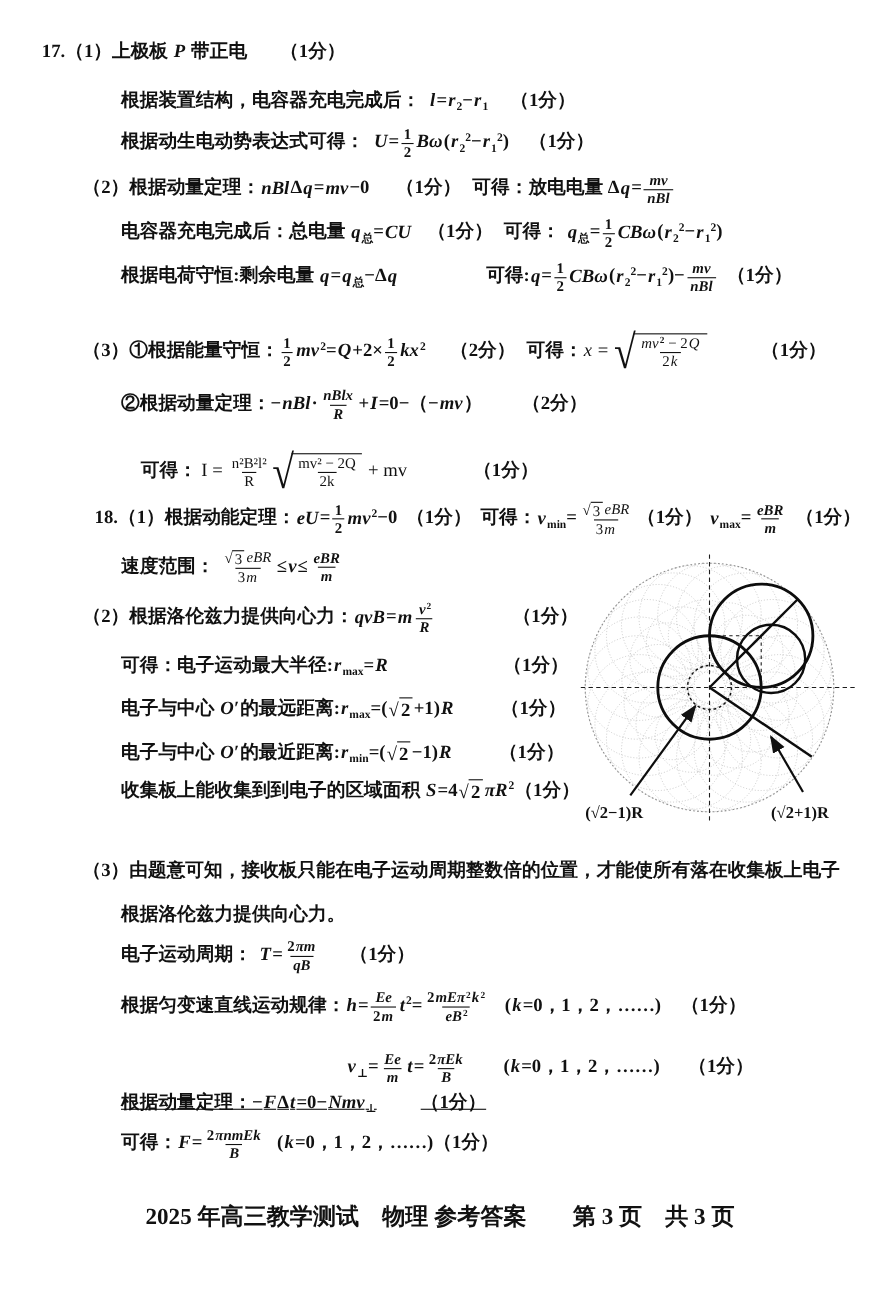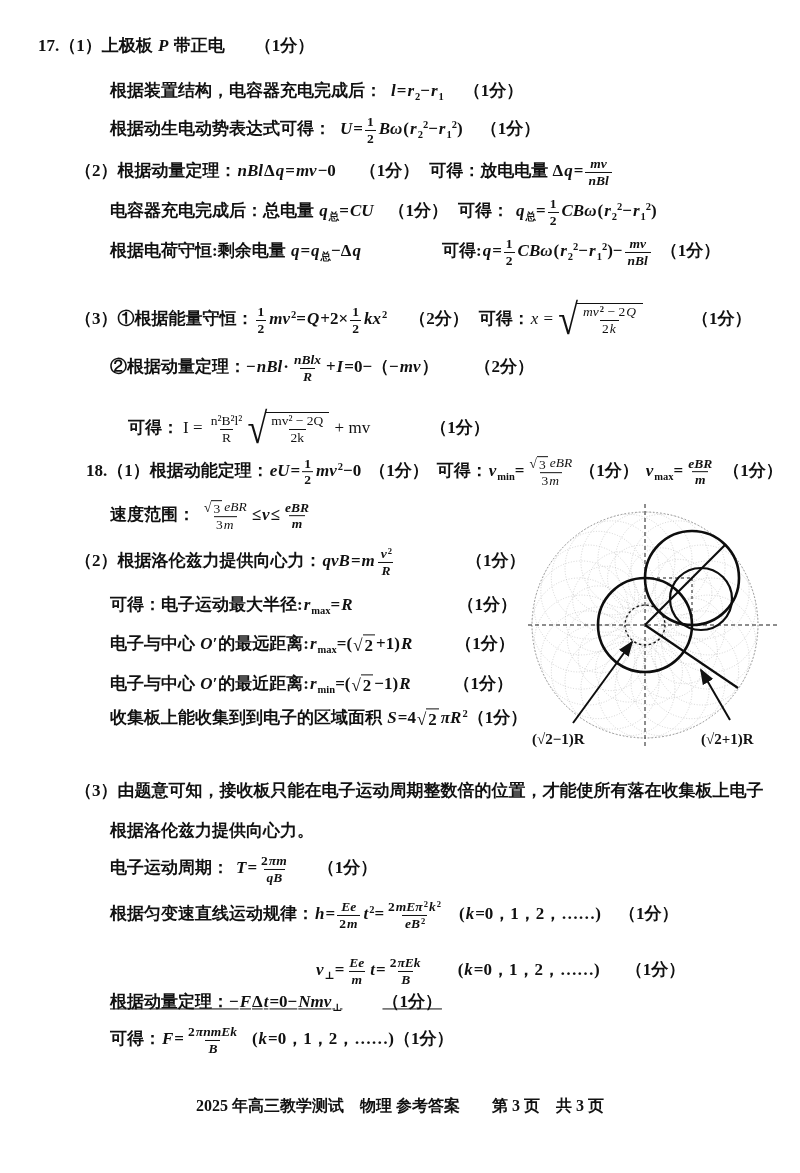--- a/index.html
+++ b/index.html
@@ -17,21 +17,21 @@
   .frac{display:inline-flex;flex-direction:column;align-items:center;vertical-align:middle;
         font-size:13.5px;line-height:1.15;margin:0 2px;}
   .frac .fn,.frac .fd{display:block;text-align:center;padding:0 2px;}
   .frac .fd{border-top:1.5px solid #111;}
   .frac .sup{font-size:8.5px;vertical-align:4px;}
   .sqrt{display:inline-flex;align-items:center;vertical-align:middle;margin:0 1px;}
   .sqrt-sym{font-weight:700;line-height:1;}
   .sqrt-sym.big{font-size:36px;transform:scaleY(1.2);margin-right:-2px;}
   .sqrt-arg{border-top:1.6px solid #111;padding:0 2px;display:inline-flex;align-items:flex-start;}
   .footer{position:absolute;left:0;right:0;top:1106px;transform:translateY(-50%);
-          text-align:center;font-size:16px;font-weight:700;}
+          text-align:center;font-size:21px;font-weight:700;}
   #figure{position:absolute;left:520px;top:496px;}
 </style>
 </head>
 <body>
 
 <div class="page">
   <div id="content">
       <div class="line" style="left: 38px; top: 46px;"><span class="t">17.（1）上极板 </span><span class="i">P</span><span class="t"> 带正电</span><span class="sp" style="width: 30px;"></span><span class="t">（1分）</span></div>
       <div class="line" style="left: 110px; top: 92px;"><span class="t">根据装置结构，电容器充电完成后：</span><span class="sp" style="width: 8px;"></span><span class="i">l</span><span class="t">=</span><span class="i">r</span><span class="sub">2</span><span class="t">−</span><span class="i">r</span><span class="sub">1</span><span class="sp" style="width: 20px;"></span><span class="t">（1分）</span></div>
       <div class="line" style="left: 110px; top: 130px;"><span class="t">根据动生电动势表达式可得：</span><span class="sp" style="width: 8px;"></span><span class="i">U</span><span class="t">=</span><span class="frac">

